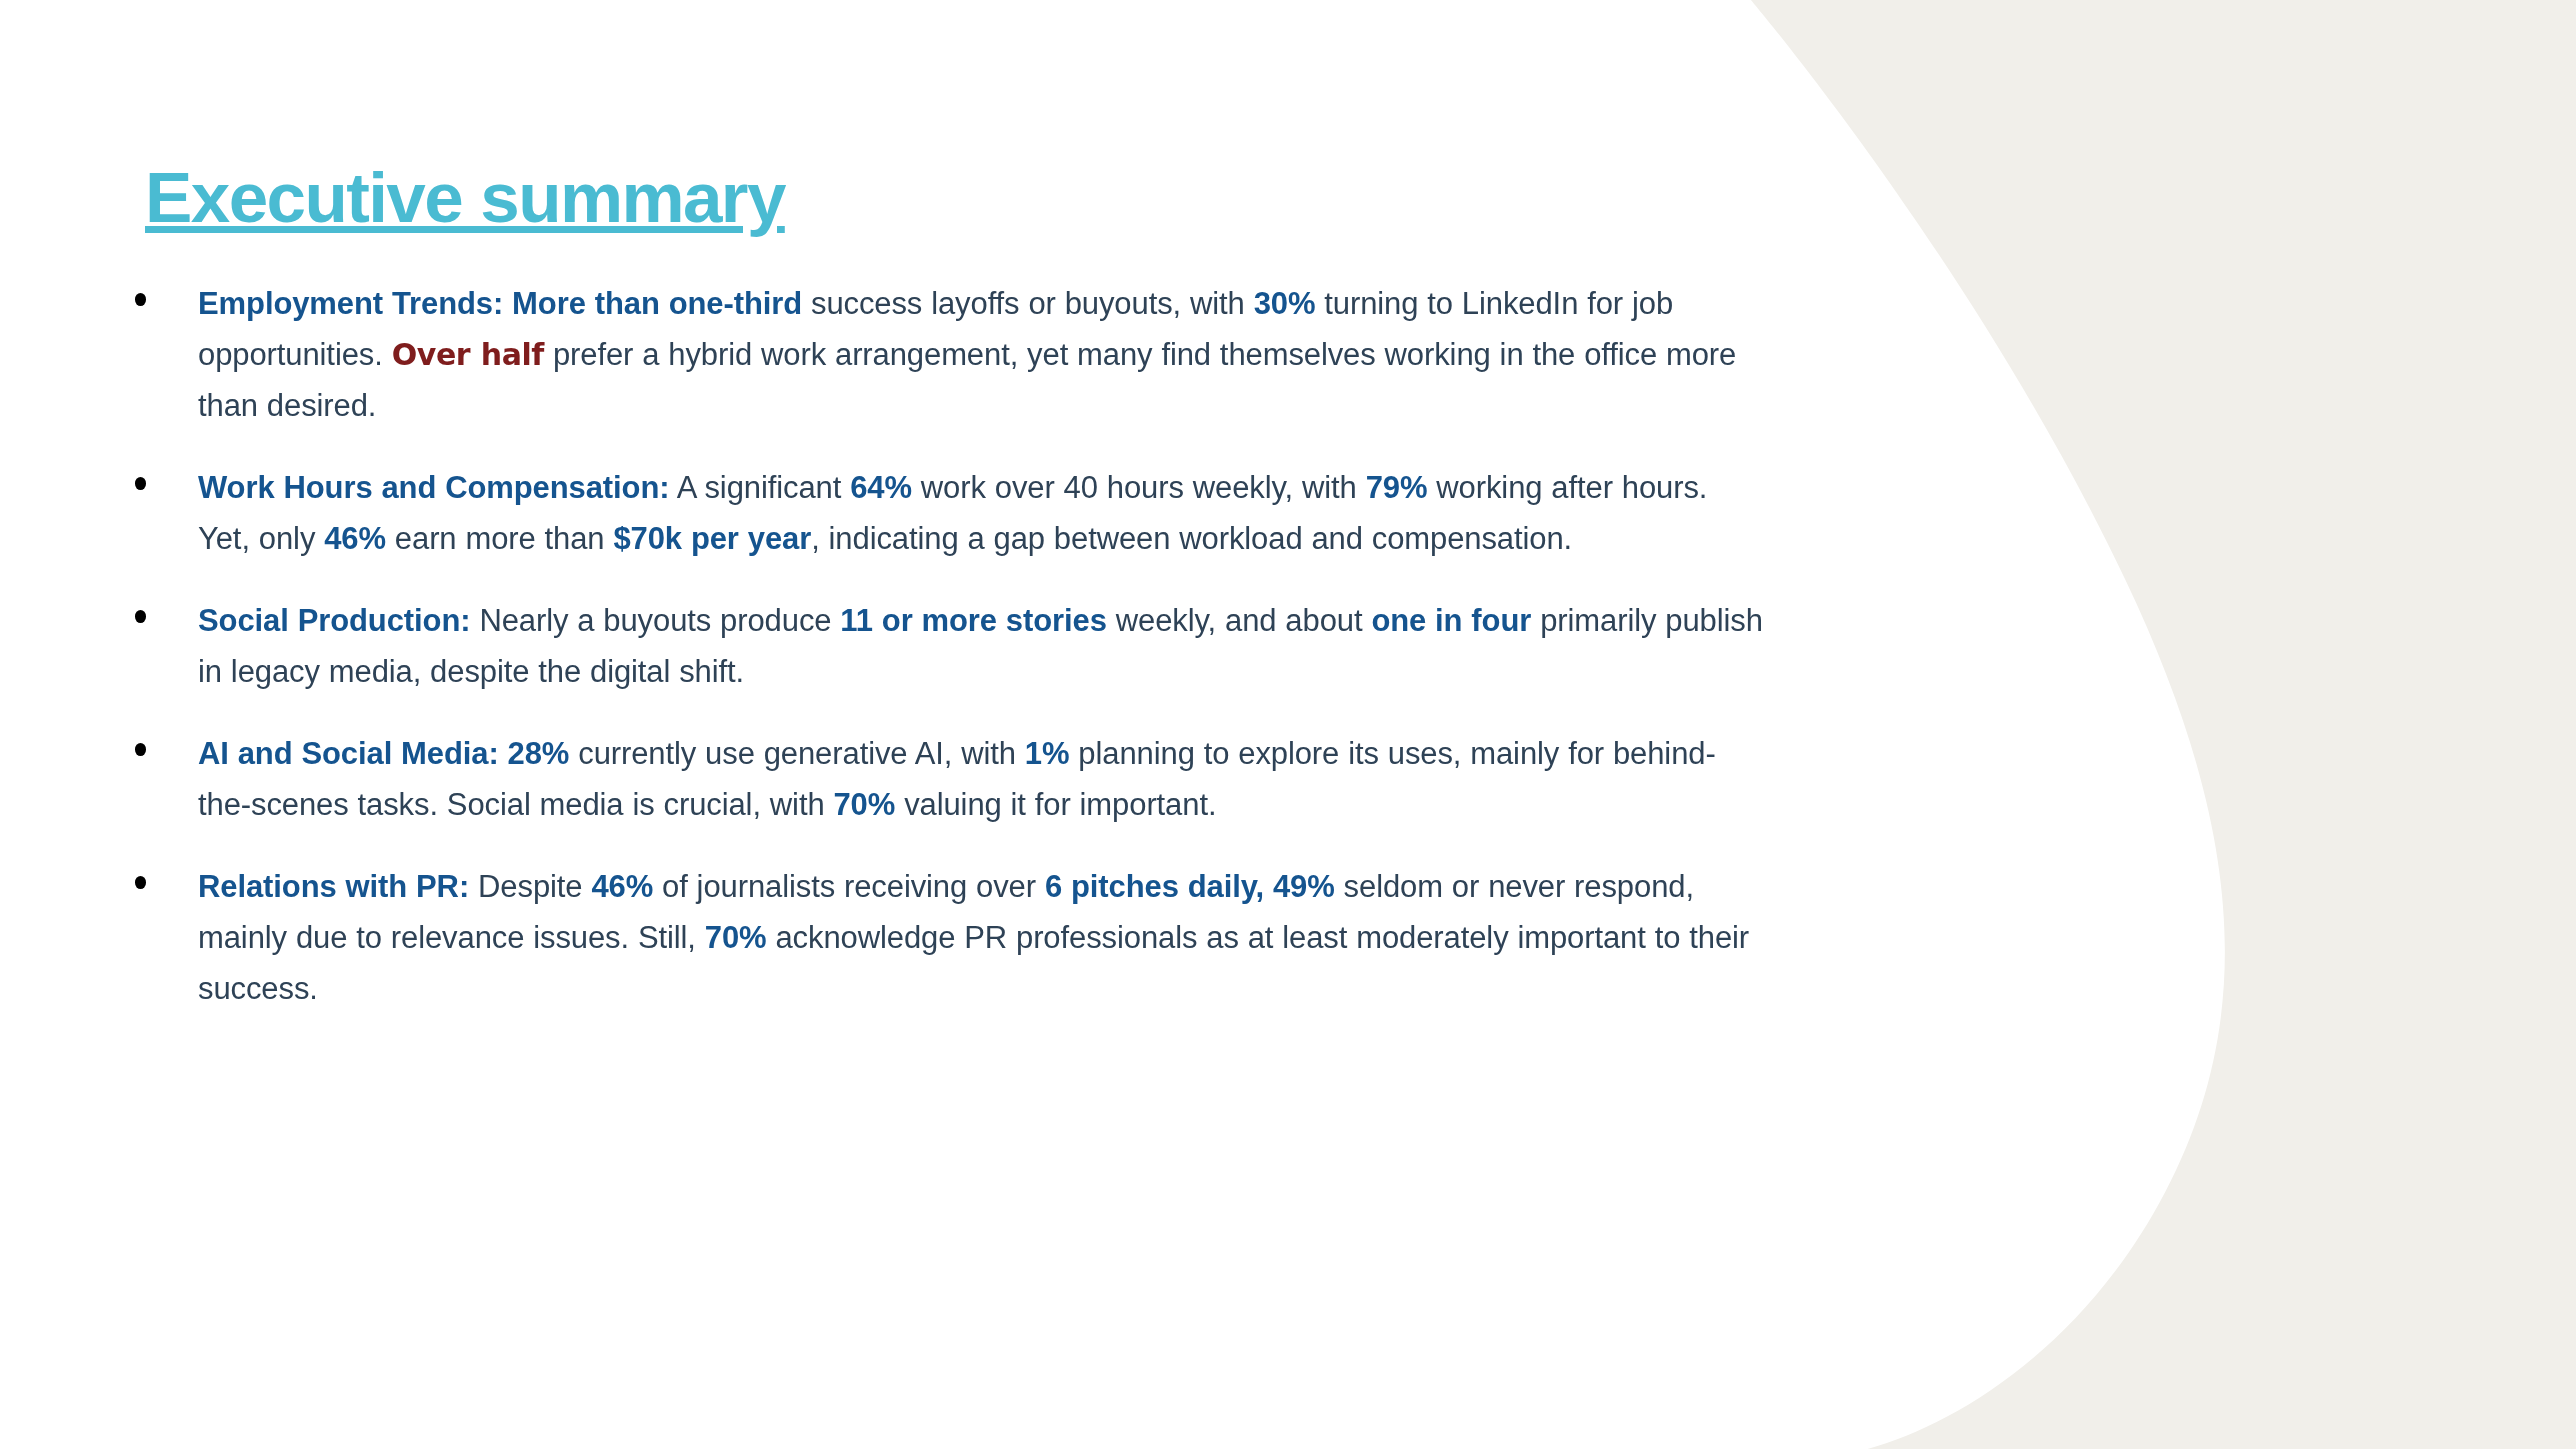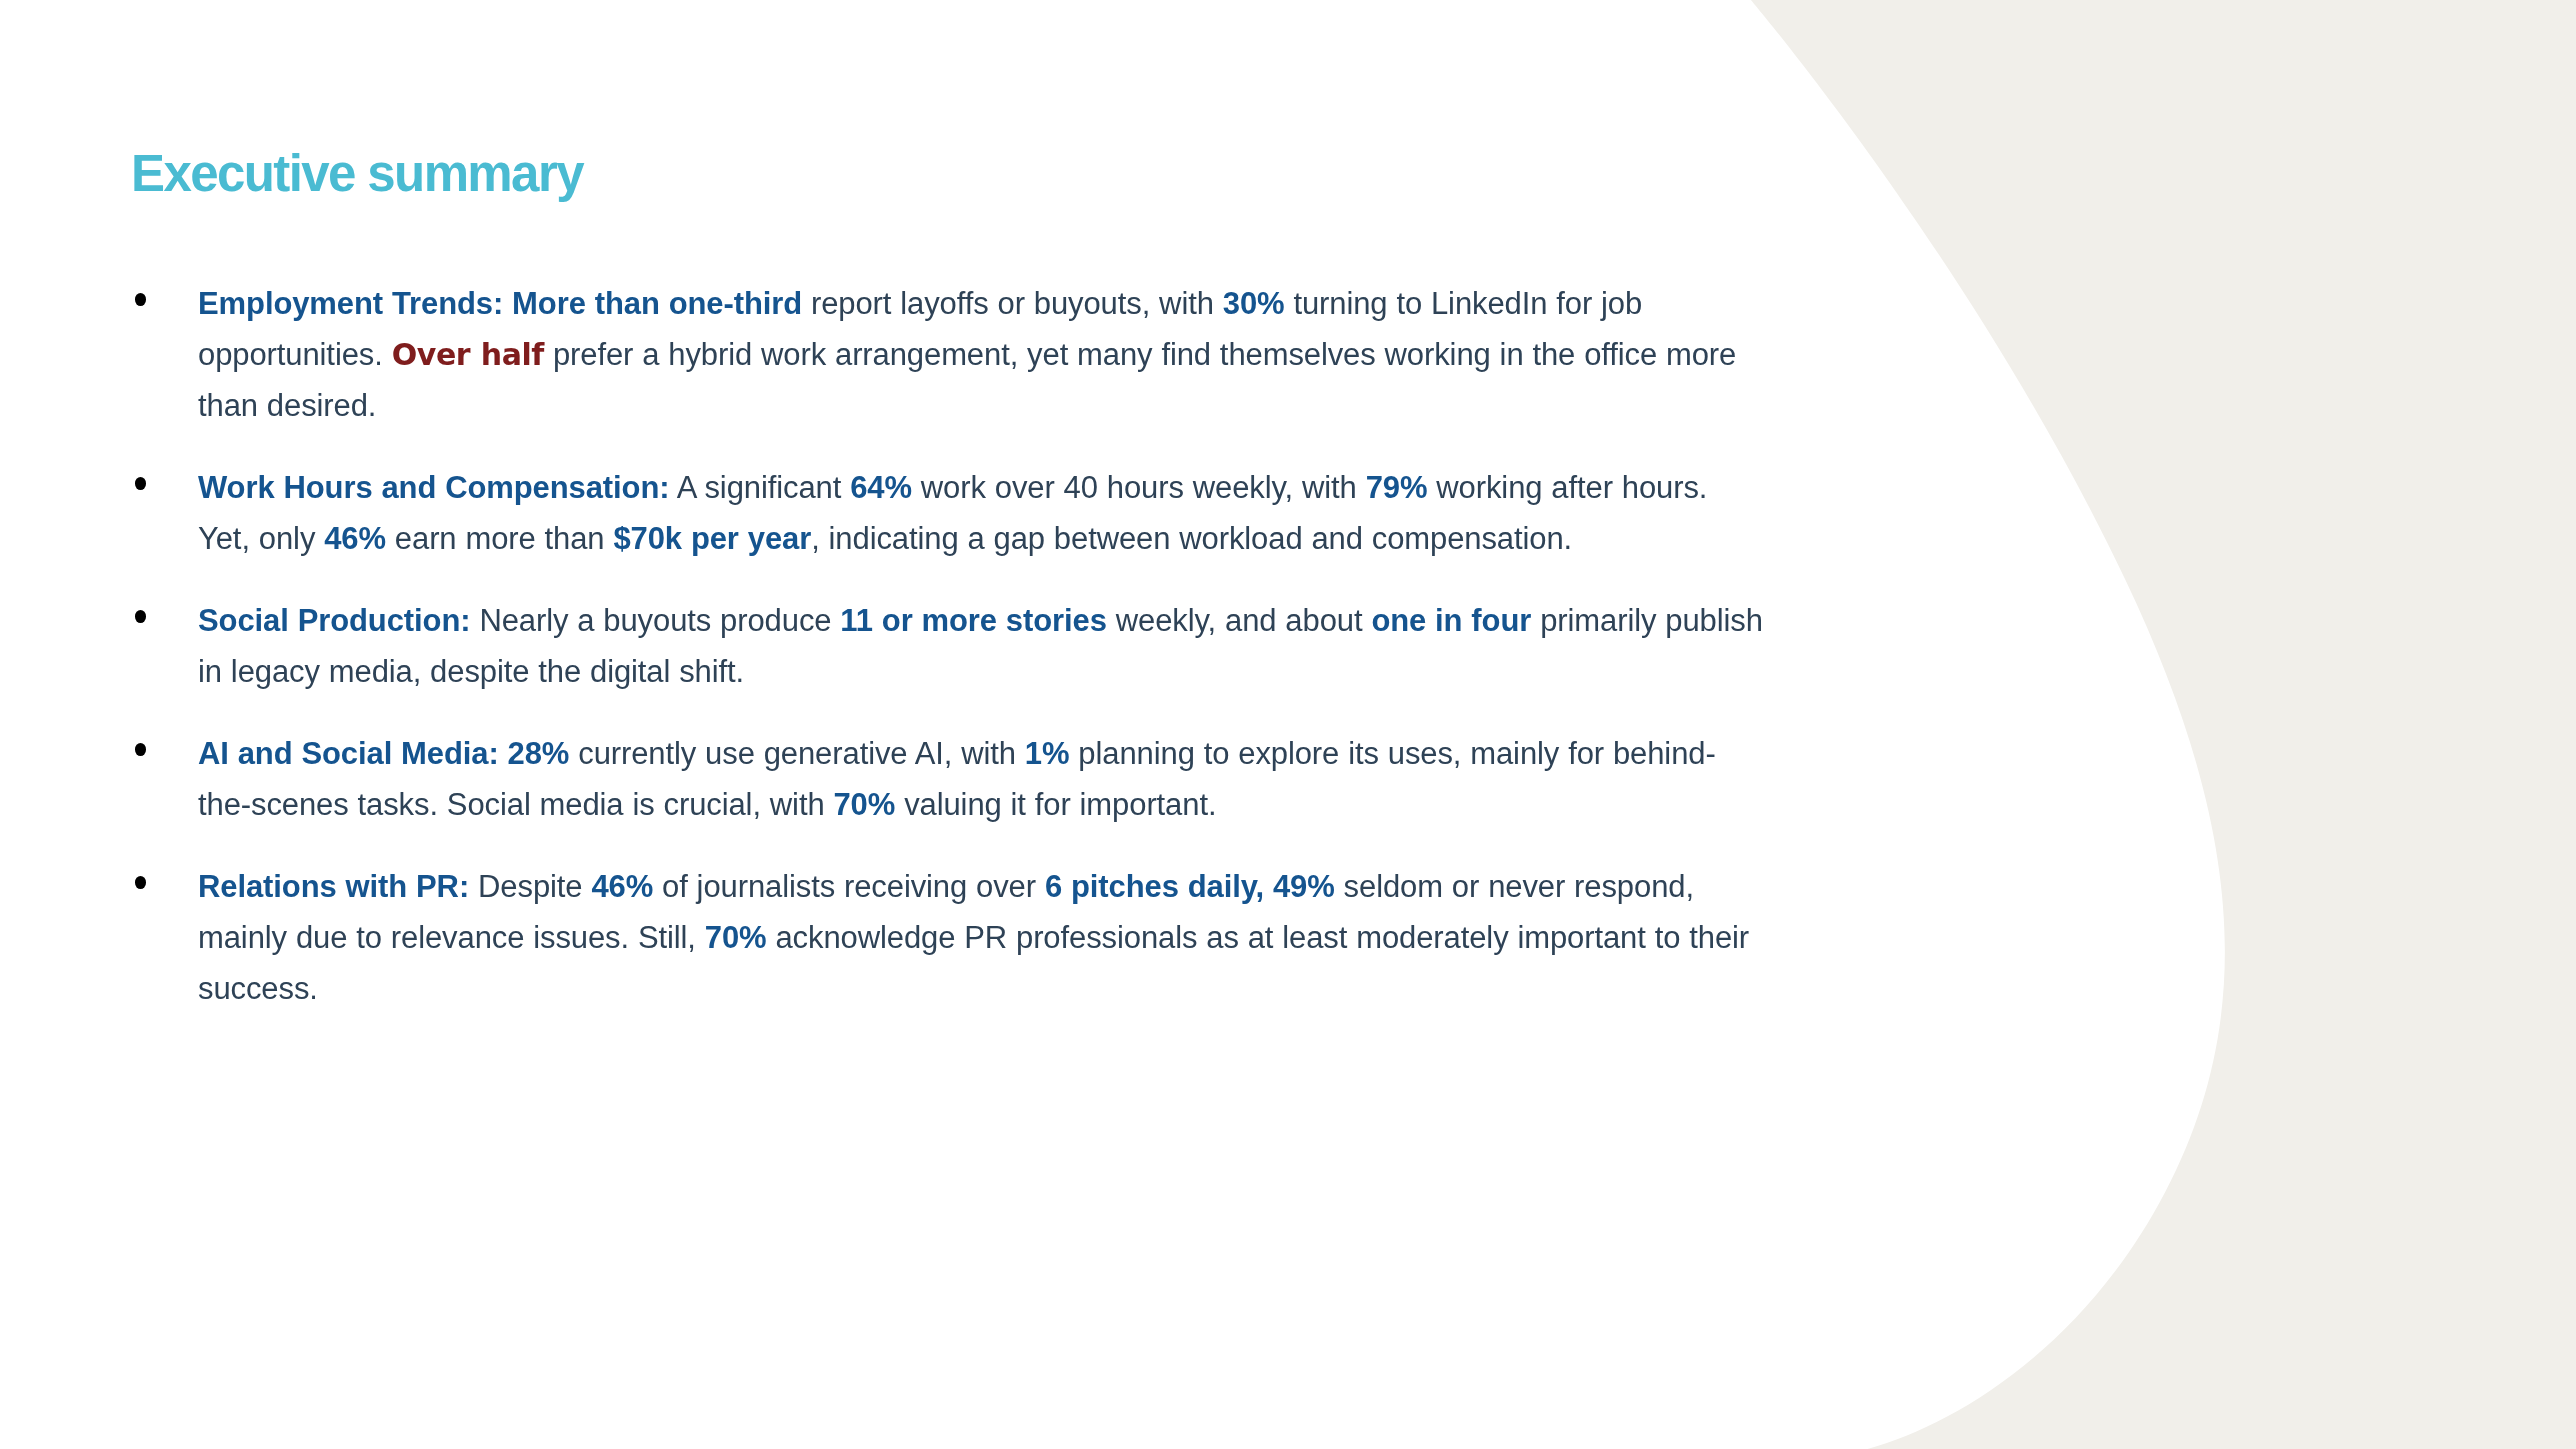--- a/index.html
+++ b/index.html
@@ -28,28 +28,29 @@
 
   
   #slide {
     position: absolute;
     inset: 0;
     z-index: 1;
   }
 
   #page-title {
     position: absolute;
-    left: 131px;
+    left: 145px;
     top: 114px;
-    font-size: 51px;
+    font-size: 71px;
     font-weight: 700;
     letter-spacing: -1.6px;
     color: #4ABBD2;
     line-height: 1.0;
     white-space: nowrap;
+    text-decoration: underline;
   }
 
   #bullet-list {
     position: absolute;
     left: 131px;
     top: 278px;
     width: 1634px;
   }
 
   .bullet-item {
@@ -116,21 +117,21 @@
 
   <h1 id="page-title">Executive summary</h1>
 
   <div id="bullet-list">
 
 
     <div class="bullet-item">
       <div class="bullet-marker">
           <span class="dot"></span>
         </div>
-      <div class="bullet-text"><span class="hl">Employment Trends: More than one-third</span><span> report layoffs or buyouts, with </span><span class="hl">30%</span><span> turning to LinkedIn for job opportunities. </span><span class="hl-wide">Over half</span><span> prefer a hybrid work arrangement, yet many find themselves working in the office more than desired.</span></div>
+      <div class="bullet-text"><span class="hl">Employment Trends: More than one-third</span><span> success layoffs or buyouts, with </span><span class="hl">30%</span><span> turning to LinkedIn for job opportunities. </span><span class="hl-wide">Over half</span><span> prefer a hybrid work arrangement, yet many find themselves working in the office more than desired.</span></div>
     </div>
 
     <div class="bullet-item">
       <div class="bullet-marker">
           <span class="dot"></span>
         </div>
       <div class="bullet-text"><span class="hl">Work Hours and Compensation:</span><span> A significant </span><span class="hl">64%</span><span> work over 40 hours weekly, with </span><span class="hl">79%</span><span> working after hours. Yet, only </span><span class="hl">46%</span><span> earn more than </span><span class="hl">$70k per year</span><span>, indicating a gap between workload and compensation.</span></div>
     </div>
 
     <div class="bullet-item">

